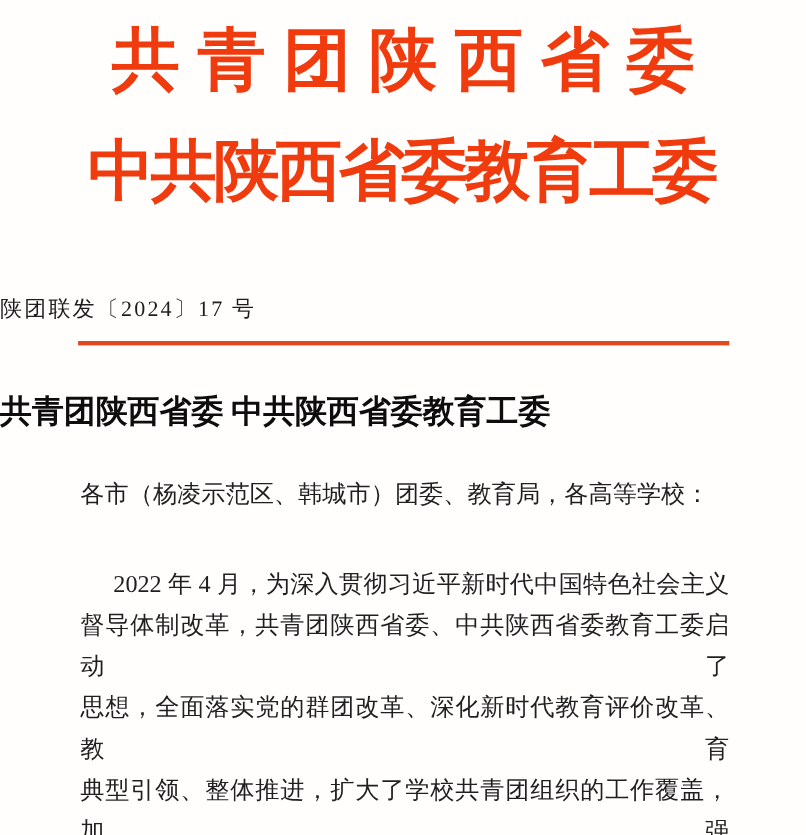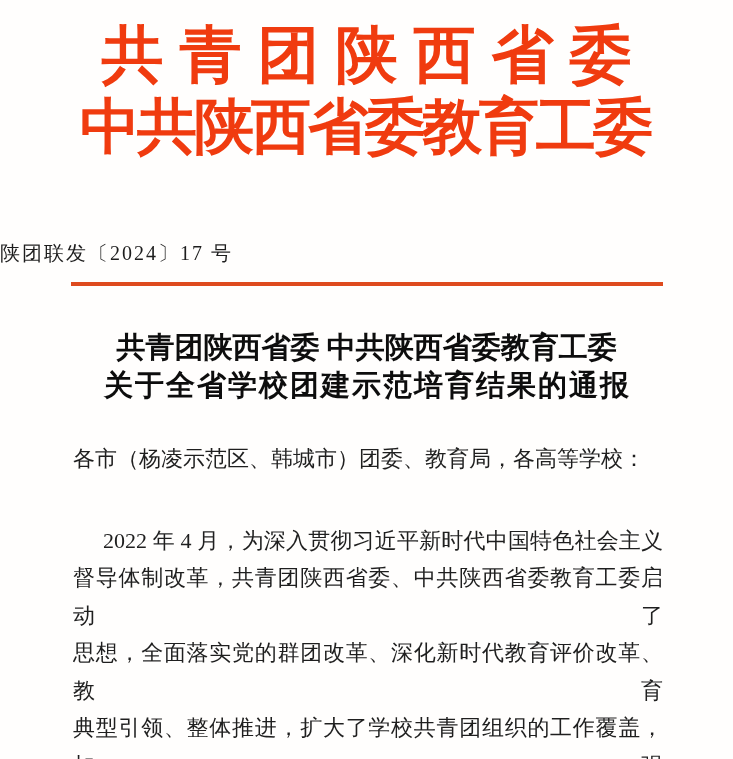--- a/index.html
+++ b/index.html
@@ -25,21 +25,21 @@
     margin-top: 18px;
     font-size: 62px;
     line-height: 74px;
     font-weight: 700;
     color: var(--header-red, #f03b0f);
     letter-spacing: 16px;
     text-indent: 16px; 
     white-space: nowrap;
   }
   .org-line2 {
-    margin-top: 0;
+    margin-top: 28px;
     font-size: 60px;
     line-height: 70px;
     font-weight: 700;
     color: var(--header-red, #f03b0f);
     letter-spacing: -3px;
     text-indent: -3px;
     white-space: nowrap;
   }
   
   .doc-number {
@@ -54,21 +54,21 @@
   
   .red-rule {
     width: 592px;
     height: 4px;
     margin: 16px auto 0 auto;
     background: var(--rule-red, #de4a1e);
   }
   
   .doc-title {
     margin: 42px 0 0 0;
-    text-align: center;
+    text-align: left;
     font-weight: 700;
     color: #0d0d0d;
   }
   .title-line {
     display: block;
     font-size: 29px;
     line-height: 38px;
     white-space: nowrap;
   }
   .title-line2 {
@@ -107,21 +107,20 @@
     <div class="org-line1">共青团陕西省委</div>
     <div class="org-line2">中共陕西省委教育工委</div>
   </div>
 
   <div class="doc-number">陕团联发〔2024〕17 号</div>
 
   <div class="red-rule"></div>
 
   <h1 class="doc-title">
     <span class="title-line">共青团陕西省委 中共陕西省委教育工委</span>
-    <span class="title-line title-line2">关于全省学校团建示范培育结果的通报</span>
   </h1>
 
   <div class="doc-body">
     <div class="body-line no-justify">各市（杨凌示范区、韩城市）团委、教育局，各高等学校：</div>
     <div class="body-line indent">2022 年 4 月，为深入贯彻习近平新时代中国特色社会主义</div>
     <div class="body-line">督导体制改革，共青团陕西省委、中共陕西省委教育工委启动了</div>
     <div class="body-line">思想，全面落实党的群团改革、深化新时代教育评价改革、教育</div>
     <div class="body-line">典型引领、整体推进，扩大了学校共青团组织的工作覆盖，加强</div>
 
   </div>

